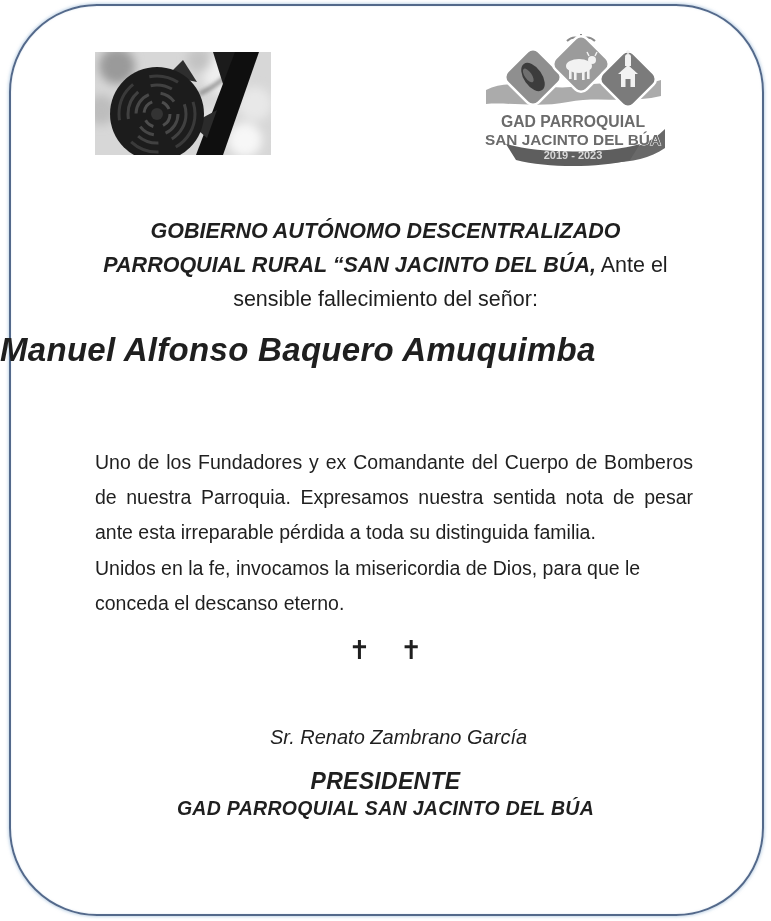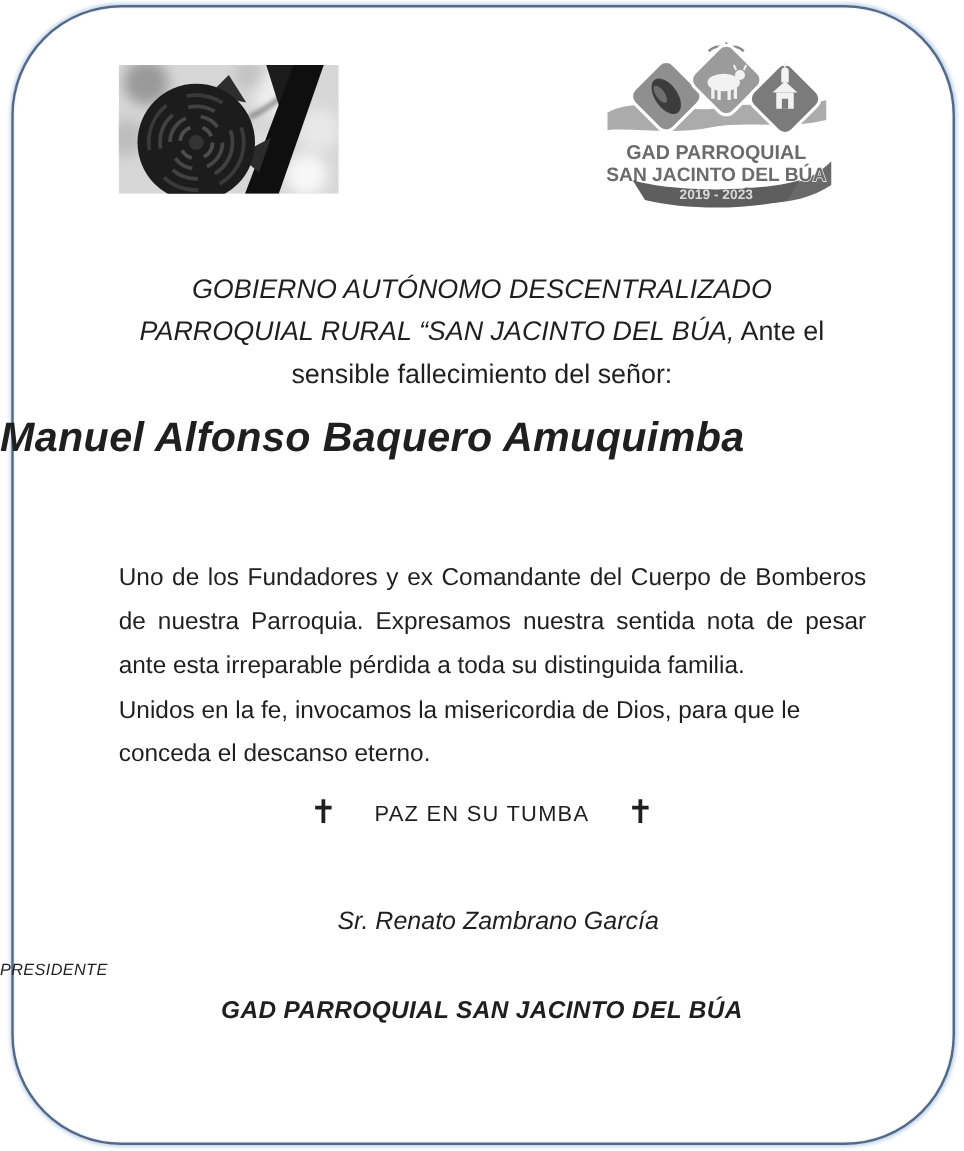--- a/index.html
+++ b/index.html
@@ -16,21 +16,21 @@
   }
   .rose-photo{position:absolute;left:95px;top:52px;width:176px;height:103px;}
   .parish-logo{position:absolute;left:478px;top:32px;width:190px;height:136px;}
   .rose-photo svg,.parish-logo svg{display:block;width:100%;height:100%;}
 
   .intro{
     position:absolute;top:192px;left:50%;transform:translateX(-50%);
     width:586px;text-align:center;font-size:21.5px;line-height:34px;
     font-weight:400;
   }
-  .intro .bold-part{font-weight:normal;font-style:italic;}
+  .intro .bold-part{font-weight:bold;font-style:italic;}
 
   .deceased-name{
     position:absolute;top:331px;left:0;width:100%;
     font-size:33px;font-weight:bold;font-style:italic;letter-spacing:.3px;
   }
 
   .para{
     position:absolute;left:95px;width:598px;
     font-size:19.5px;line-height:35px;text-align:justify;
   }
@@ -43,22 +43,22 @@
   }
   .epitaph .cross{font-size:26px;font-weight:bold;font-style:italic;line-height:1;
     font-family:"DejaVu Sans",sans-serif;}
   .epitaph .epitaph-text{font-size:17.5px;letter-spacing:1px;padding-top:3px;}
 
   .sig-name{
     position:absolute;top:726px;left:13px;width:100%;text-align:center;
     font-size:20px;font-style:italic;
   }
   .sig-role{
-    position:absolute;top:768px;left:0;width:100%;
-    font-size:13px;font-weight:normal;font-style:italic;letter-spacing:.3px;
+    position:absolute;top:768px;left:0;width:100%;text-align:center;
+    font-size:23px;font-weight:bold;font-style:italic;letter-spacing:.3px;
   }
   .sig-org{
     position:absolute;top:797px;left:0;width:100%;text-align:center;
     font-size:19.5px;font-weight:bold;font-style:italic;letter-spacing:.3px;
   }
   .logo-text{font-family:"Liberation Sans","DejaVu Sans",sans-serif;font-weight:bold;
     paint-order:stroke fill;}
 </style>
 </head>
 <body>
@@ -153,19 +153,18 @@
 
 <p class="intro"><span class="bold-part">GOBIERNO AUTÓNOMO DESCENTRALIZADO PARROQUIAL RURAL “SAN JACINTO DEL BÚA,</span><span> Ante el sensible fallecimiento del señor:</span></p>
 
 <div class="deceased-name">Manuel Alfonso Baquero Amuquimba</div>
 
 <p class="para para-1">Uno de los Fundadores y ex Comandante del Cuerpo de Bomberos de nuestra Parroquia. Expresamos nuestra sentida nota de pesar ante esta irreparable pérdida a toda su distinguida familia.</p>
 <p class="para para-2">Unidos en la fe, invocamos la misericordia de Dios, para que le conceda el descanso eterno.</p>
 
 <div class="epitaph">
   <span class="cross">✝</span>
-  <span class="epitaph-text">PAZ EN SU TUMBA</span>
   <span class="cross">✝</span>
 </div>
 
 <div class="sig-name">Sr. Renato Zambrano García</div>
 <div class="sig-role">PRESIDENTE</div>
 <div class="sig-org">GAD PARROQUIAL SAN JACINTO DEL BÚA</div>
 
 </body></html>

